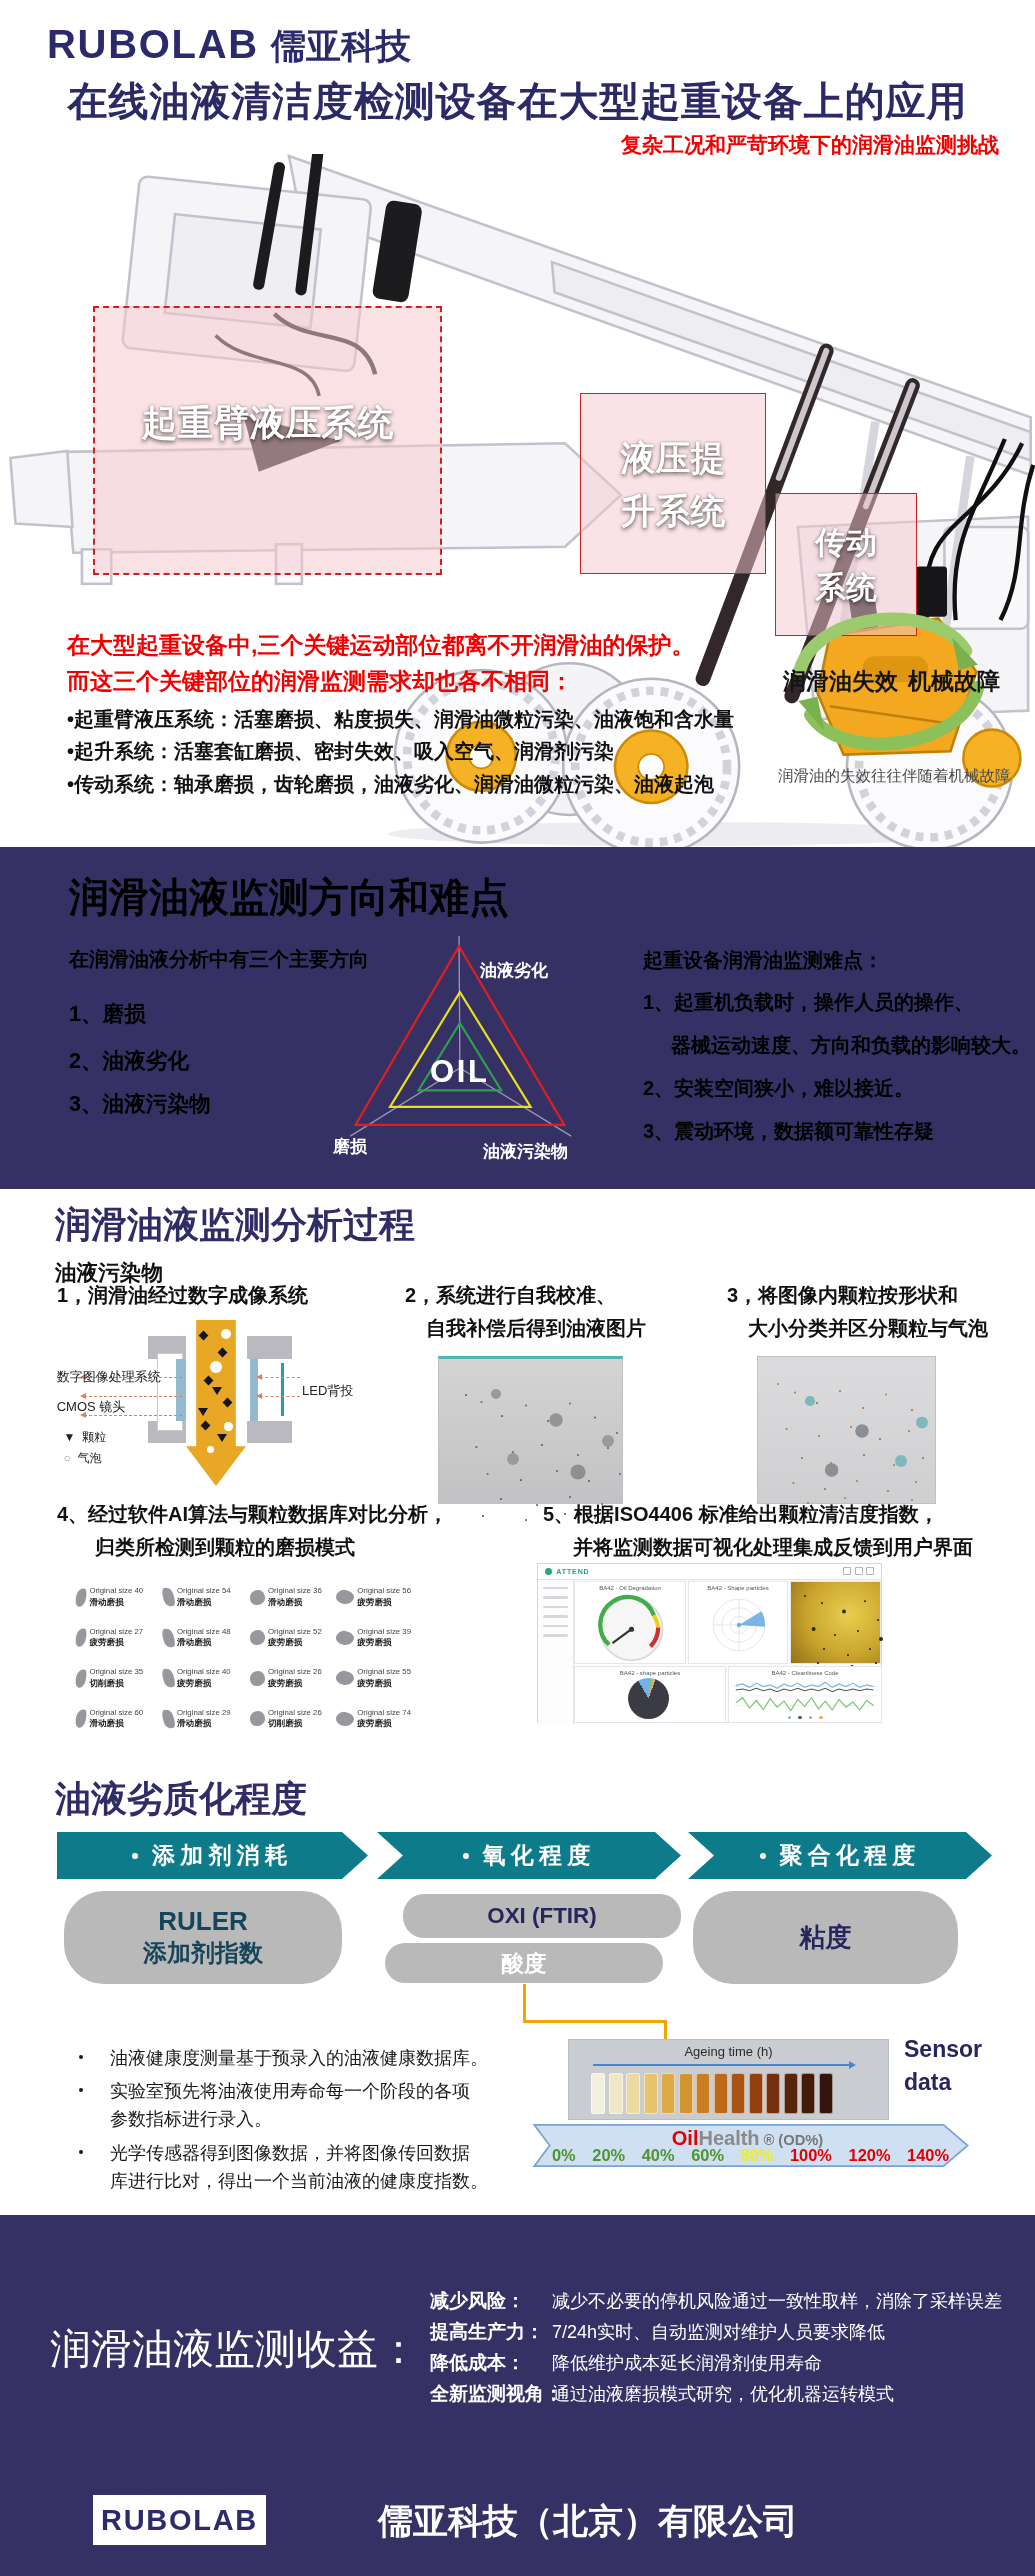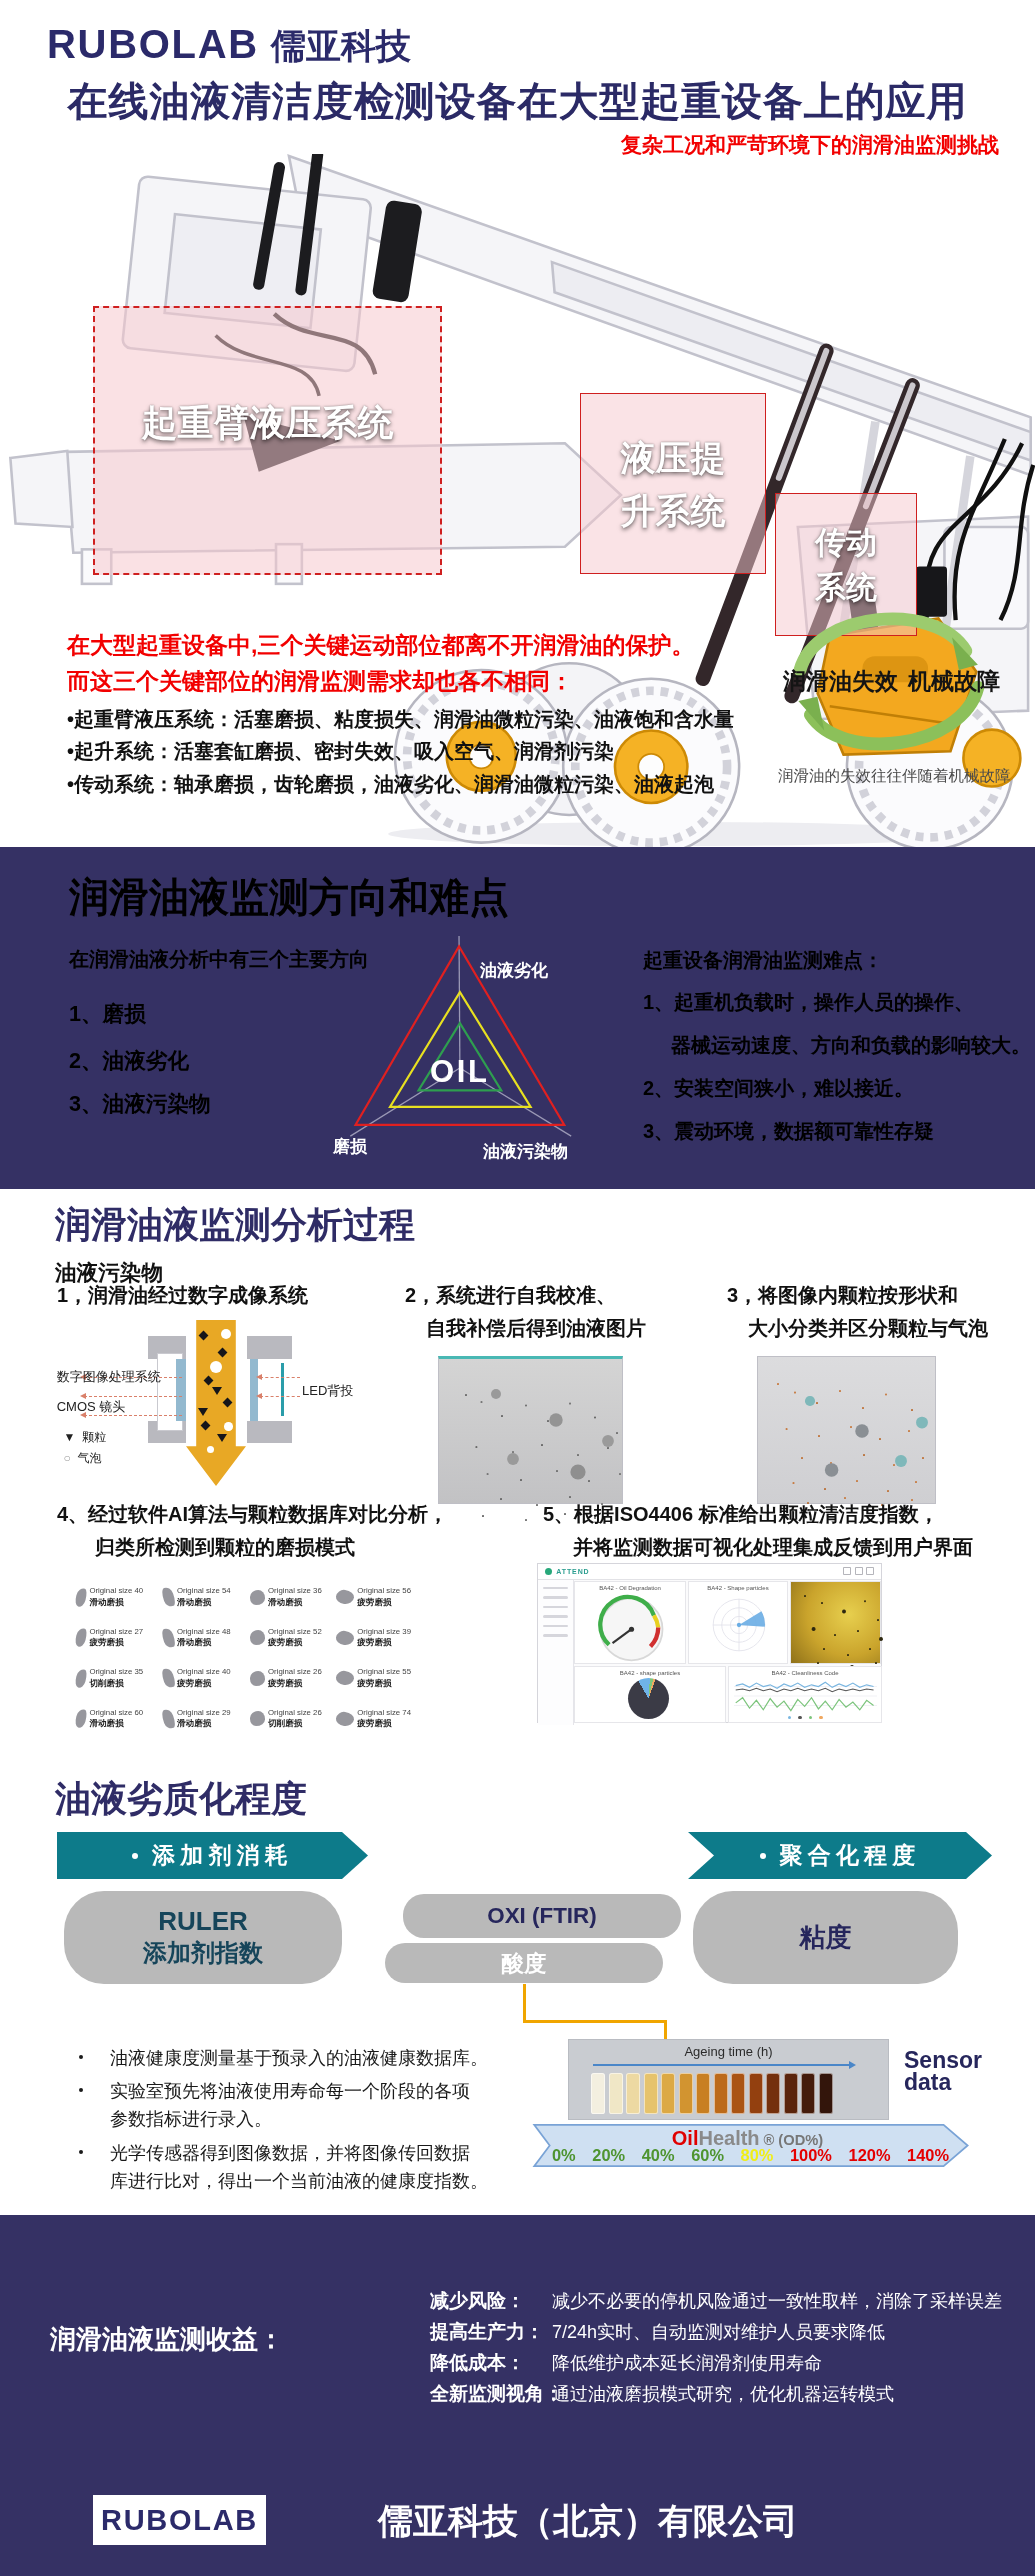--- a/index.html
+++ b/index.html
@@ -100,21 +100,21 @@
   .vials{position:absolute;left:22.4px;top:33px;display:flex;gap:3.5px;}
   .vials span{width:14px;height:41px;border-radius:2.6px;border:0.9px solid rgba(255,255,255,.55);box-sizing:border-box;}
   .oh-text1{left:525px;top:2127px;width:445px;text-align:center;font-weight:bold;}
   .oh-oil{color:#e00000;font-size:20px;}
   .oh-health{color:#8a8a8a;font-size:20px;}
   .oh-suffix{color:#777;font-size:14.7px;font-weight:bold;}
   .oh-pcts{left:552px;top:2146px;width:397px;display:flex;justify-content:space-between;font-size:16.4px;font-weight:bold;}
   .sensor-txt{font-size:23px;font-weight:bold;color:#26265c;}
   
   .footer{left:0;top:2215px;width:1035px;height:361px;background:#353164;}
-  .f-title{left:50px;top:2322px;font-size:26px;font-weight:bold;color:#fff;}
+  .f-title{left:50px;top:2322px;font-size:41px;font-weight:normal;color:#fff;}
   .f-label{left:430px;width:147px;font-size:19px;font-weight:bold;color:#fff;}
   .f-value{left:552px;font-size:18px;font-weight:normal;color:#fff;white-space:nowrap;}
   .f-logo{left:93px;top:2495px;width:173px;height:50px;background:#fff;display:flex;align-items:center;justify-content:center;}
   .f-logo span{font-size:29px;font-weight:bold;color:#2b2a6a;letter-spacing:1.7px;}
   .f-company{left:378px;top:2498px;font-size:35px;font-weight:bold;color:#fff;}
 </style>
 </head>
 <body>
 
 <div class="poster">
@@ -449,20 +449,24 @@
       </div>
     </div>
   </div>
 
   <div class="abs deg-title">油液劣质化程度</div>
 
   <div class="abs chev first" style="left:57px;top:1832px;width:311px;">
     <i class="dot"></i>
       <span>添加剂消耗</span>
   </div>
+  <div class="abs chev notch" style="left:377px;top:1832px;width:304px;">
+    <i class="dot"></i>
+      <span>氧化程度</span>
+  </div>
   <div class="abs chev notch" style="left:688px;top:1832px;width:304px;">
     <i class="dot"></i>
       <span>聚合化程度</span>
   </div>
 
   <div class="abs pill pill-big" style="left:64px;top:1891px;width:278px;height:93px;">
     <span style="font-size:26px;font-weight:bold;color:#16455a;">RULER</span>
     <span style="font-size:24px;font-weight:bold;color:#16455a;">添加剂指数</span>
   </div>
   <div class="abs pill pill-sm" style="left:403px;top:1894px;width:278px;height:44px;">
@@ -520,21 +524,21 @@
   <div class="abs oh-pcts">
     <span style="color:#4e9430">0%</span>
     <span style="color:#4e9430">20%</span>
     <span style="color:#4e9430">40%</span>
     <span style="color:#4e9430">60%</span>
     <span style="color:#f0ee16">80%</span>
     <span style="color:#e50000">100%</span>
     <span style="color:#e50000">120%</span>
     <span style="color:#e50000">140%</span>
   </div>
-  <div class="abs sensor-txt" style="left:904px;top:2036px;margin-top:11px;">Sensor</div>
+  <div class="abs sensor-txt" style="left:904px;top:2036px;">Sensor</div>
   <div class="abs sensor-txt" style="left:904px;top:2069px;">data</div>
 
   <div class="abs footer"></div>
   <div class="abs f-title">润滑油液监测收益：</div>
 
   <div class="abs f-label" style="top:2288px;">减少风险：</div>
   <div class="abs f-value" style="top:2289px;">减少不必要的停机风险通过一致性取样，消除了采样误差</div>
   <div class="abs f-label" style="top:2319px;">提高生产力：</div>
   <div class="abs f-value" style="top:2320px;">7/24h实时、自动监测对维护人员要求降低</div>
   <div class="abs f-label" style="top:2350px;">降低成本：</div>

